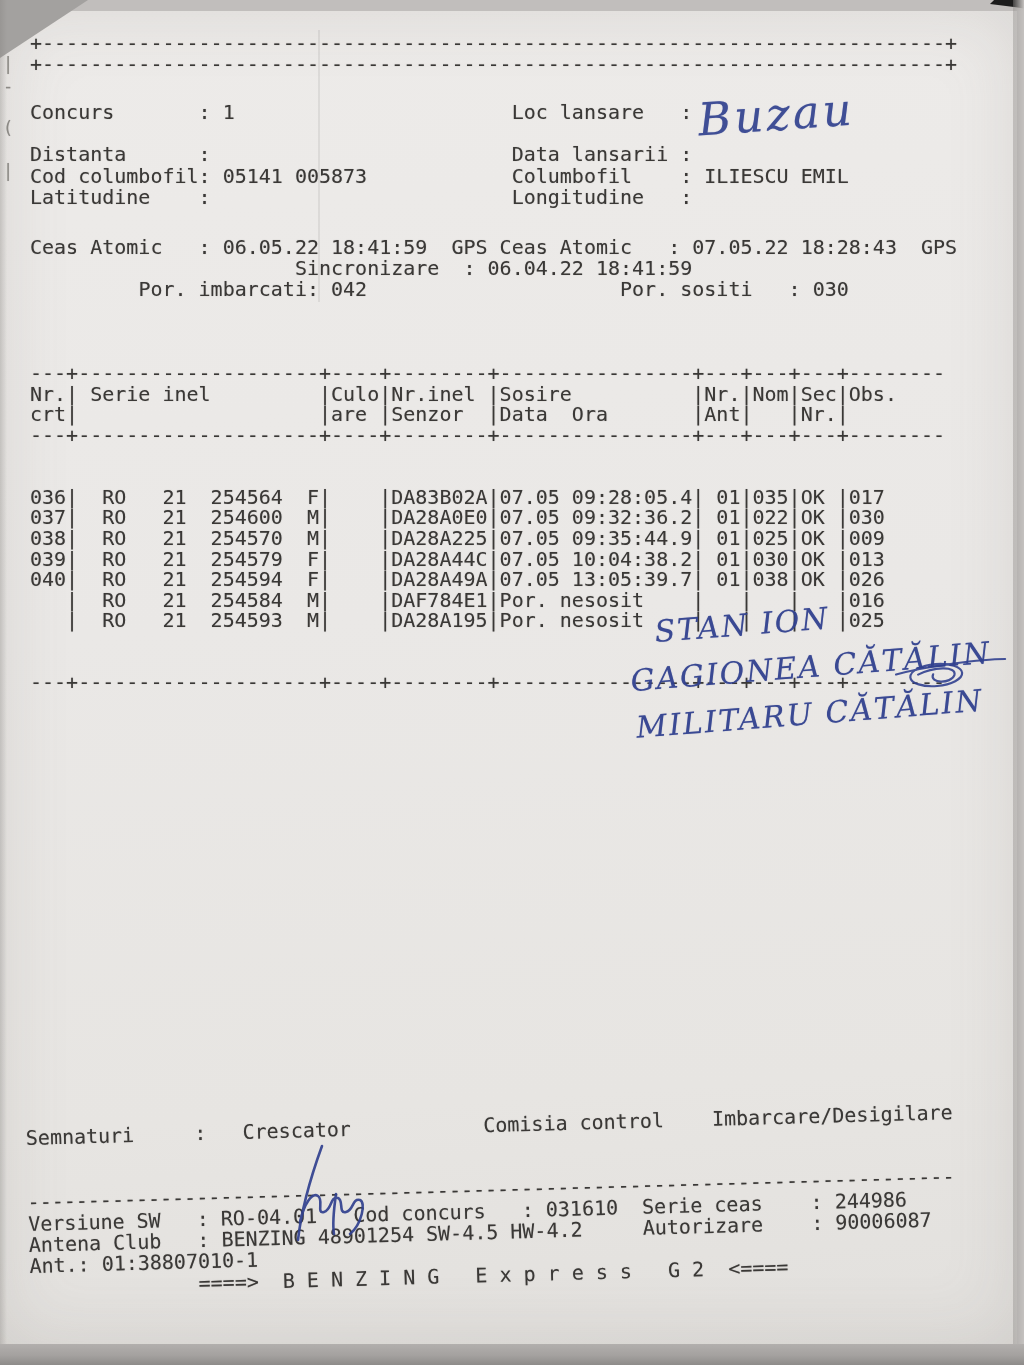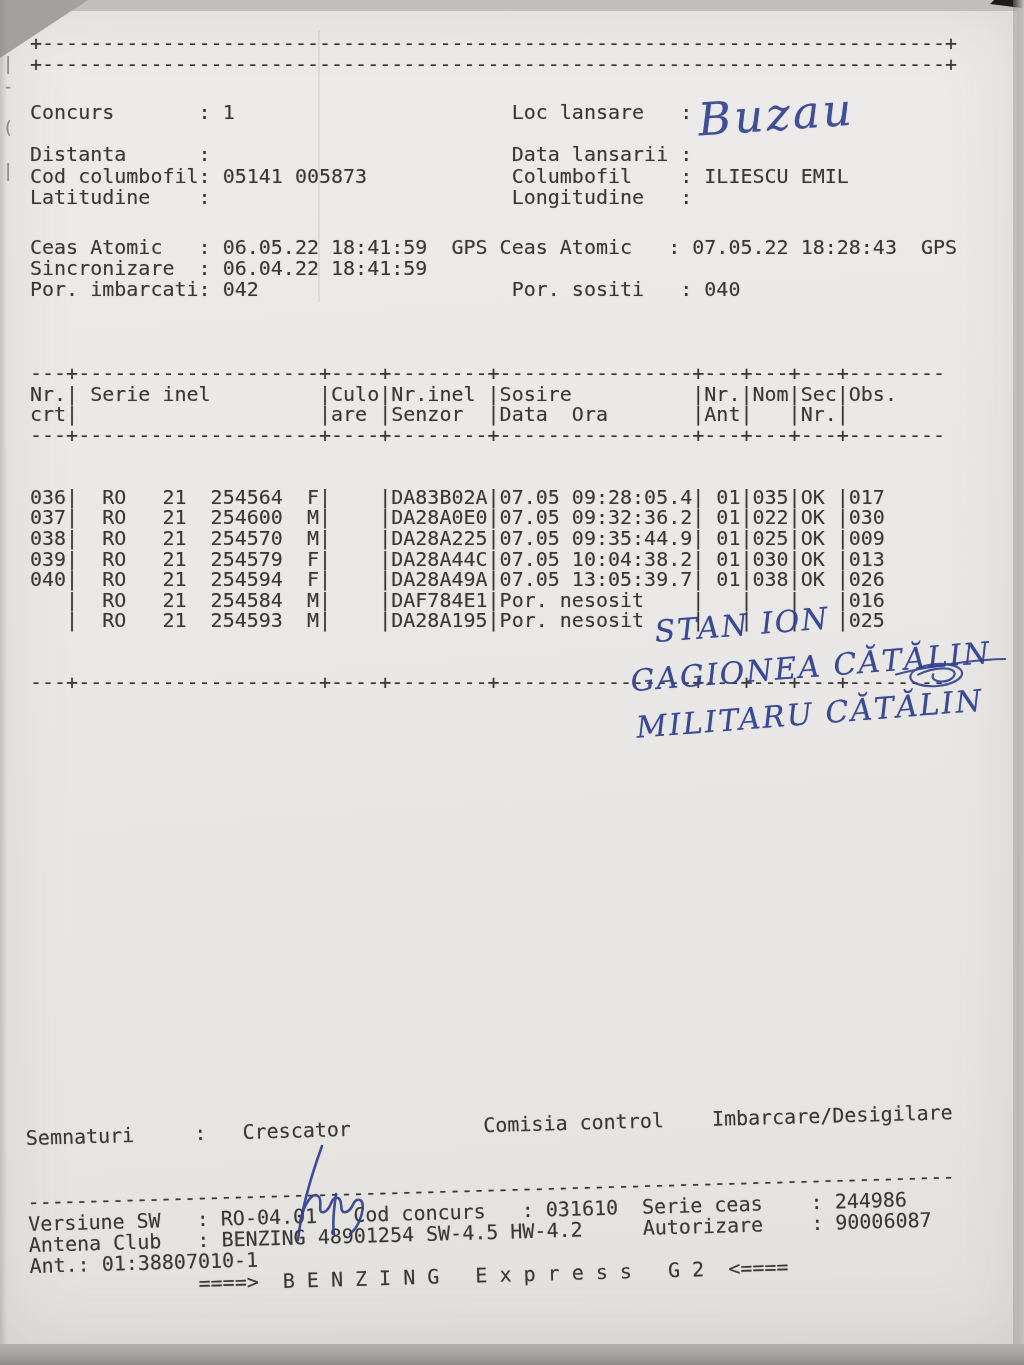--- a/index.html
+++ b/index.html
@@ -13,21 +13,21 @@
     background:linear-gradient(176deg,#edebe9 0%,#eae8e6 45%,#e7e5e2 80%,#e2e0dd 100%);
     box-shadow:inset 0 0 70px rgba(110,106,102,.16);
   }
   .mono{
     font-size:20px;line-height:21px;color:#3a3836;white-space:pre;
     text-shadow:0 0 1px rgba(58,56,54,.35);
   }
   .sec{position:absolute;}
   #sec-header{left:30px;top:33px;}
   #sec-info{left:30px;top:102px;line-height:21.2px;}
-  #sec-clock{left:30px;top:237px;}
+  #sec-clock{left:30px;top:237px;text-align:center;}
   #sec-table{left:30px;top:322px;line-height:20.6px;}
   #sec-footer{left:28px;top:1128px;line-height:21.4px;transform:rotate(-1.6deg);transform-origin:0 50%;}
   #edge-marks{left:3px;top:33px;font-size:17px;line-height:21.3px;color:#76746f;opacity:.8;}
   .crease{position:absolute;left:318px;top:30px;width:2px;height:272px;background:rgba(80,78,76,.10);}
   .hw{
     color:#31418f;font-style:italic;
     font-family:"DejaVu Serif","Liberation Serif",serif;
     text-shadow:0 0 1px rgba(49,65,143,.45);
   }
   #hw-loc{position:absolute;left:698px;top:88px;font-size:45px;letter-spacing:3px;transform:rotate(-4deg);opacity:.92;}
@@ -57,21 +57,21 @@
   <div class="paper"></div>
 
   <div class="crease"></div>
 
   <div id="edge-marks" class="sec mono"><div class="line">+</div><div class="line">|</div><div class="line">-</div><div class="line">&nbsp;</div><div class="line">(</div><div class="line">&nbsp;</div><div class="line">|</div></div>
 
   <div id="sec-header" class="sec mono"><div class="line">+---------------------------------------------------------------------------+</div><div class="line">+---------------------------------------------------------------------------+</div></div>
 
   <div id="sec-info" class="sec mono"><div class="line">Concurs       : 1                       Loc lansare   :</div><div class="line">&nbsp;</div><div class="line">Distanta      :                         Data lansarii :</div><div class="line">Cod columbofil: 05141 005873            Columbofil    : ILIESCU EMIL</div><div class="line">Latitudine    :                         Longitudine   :</div></div>
 
-  <div id="sec-clock" class="sec mono"><div class="line">Ceas Atomic   : 06.05.22 18:41:59  GPS Ceas Atomic   : 07.05.22 18:28:43  GPS</div><div class="line">Sincronizare  : 06.04.22 18:41:59</div><div class="line">Por. imbarcati: 042                     Por. sositi   : 040</div></div>
+  <div id="sec-clock" class="sec mono"><div class="line">Ceas Atomic   : 06.05.22 18:41:59  GPS Ceas Atomic   : 07.05.22 18:28:43  GPS</div><div class="line">Sincronizare  : 06.04.22 18:41:59</div><div class="line">Por. imbarcati: 042                     Por. sositi   : 030</div></div>
 
   <div id="sec-table" class="sec mono">
     <div><div class="line">---+--------------------+----+--------+----------------+---+---+---+--------</div><div class="line">Nr.| Serie inel         |Culo|Nr.inel |Sosire          |Nr.|Nom|Sec|Obs.</div><div class="line">crt|                    |are |Senzor  |Data  Ora       |Ant|   |Nr.|</div><div class="line">---+--------------------+----+--------+----------------+---+---+---+--------</div></div>
     <div><div class="line">036|  RO   21  254564  F|    |DA83B02A|07.05 09:28:05.4| 01|035|OK |017</div><div class="line">037|  RO   21  254600  M|    |DA28A0E0|07.05 09:32:36.2| 01|022|OK |030</div><div class="line">038|  RO   21  254570  M|    |DA28A225|07.05 09:35:44.9| 01|025|OK |009</div><div class="line">039|  RO   21  254579  F|    |DA28A44C|07.05 10:04:38.2| 01|030|OK |013</div><div class="line">040|  RO   21  254594  F|    |DA28A49A|07.05 13:05:39.7| 01|038|OK |026</div><div class="line">   |  RO   21  254584  M|    |DAF784E1|Por. nesosit    |   |   |   |016</div><div class="line">   |  RO   21  254593  M|    |DA28A195|Por. nesosit    |   |   |   |025</div></div>
     <div><div class="line">---+--------------------+----+--------+----------------+---+---+---+--------</div></div>
   </div>
 
   <div id="hw-loc" class="hw">Buzau</div>
 
   <div id="hw-names" class="hw">

